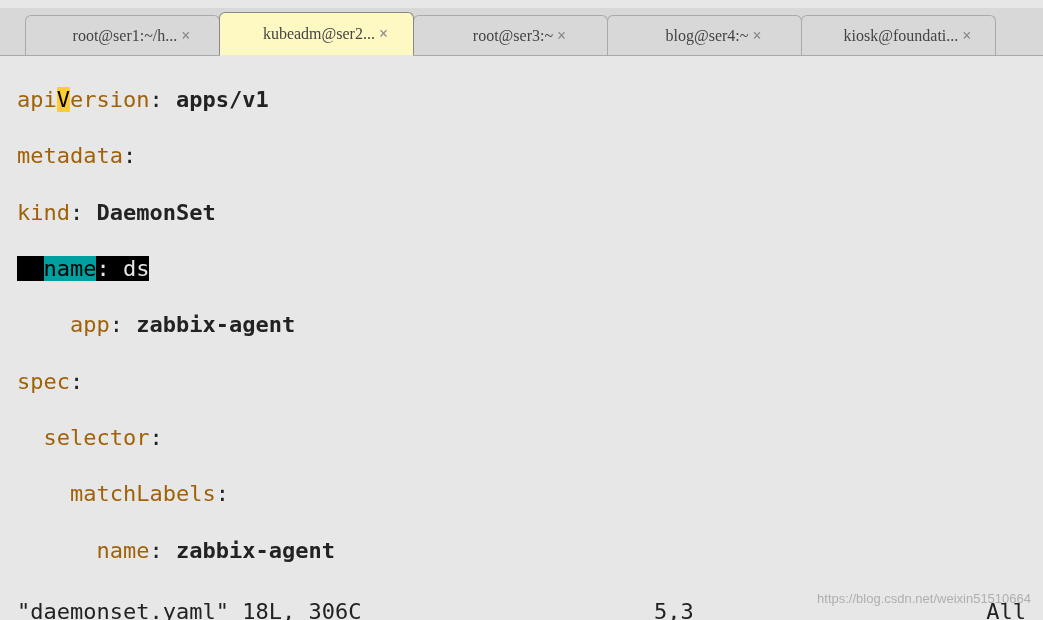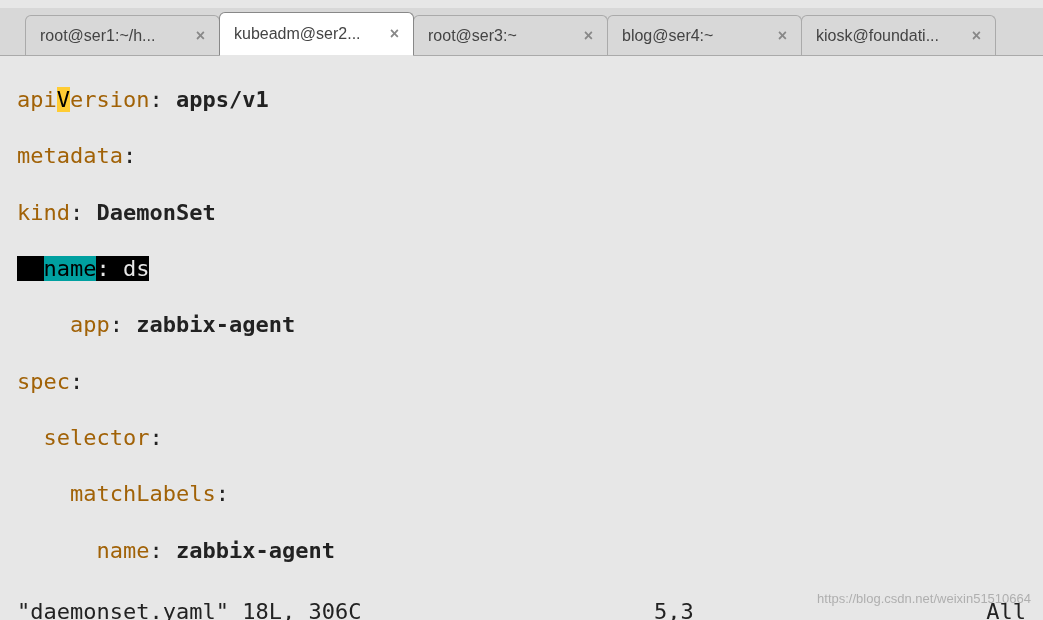--- a/index.html
+++ b/index.html
@@ -26,36 +26,36 @@
       display: flex;
       background: #d8d8d8;
       padding-left: 25px;
       height: 48px;
       align-items: flex-end;
       border-bottom: 1px solid #aaa;
     }
     .tab {
       display: flex;
       align-items: center;
-      padding: 8px 10px 8px 14px;
+      padding: 8px 10px 8px 32px;
       background: #d8d8d8;
       border: 1px solid #aaa;
       border-bottom: none;
       border-radius: 6px 6px 0 0;
-      font-family: Liberation Sans, sans-serif;
+      font-family: Liberation Serif, serif;
       font-size: 16px;
       color: #444;
       min-width: 195px;
       max-width: 205px;
-      justify-content: space-between;
+      justify-content: center;
       margin-right: -1px;
       height: 40px;
     }
     .tab.active {
-      background: #ffffff;
+      background: #fef9c3;
       border-color: #888;
       position: relative;
       z-index: 2;
       height: 44px;
       border-bottom: 1px solid #e7e7e7;
       margin-bottom: -1px;
     }
     .tab-title {
       white-space: nowrap;
       overflow: hidden;

